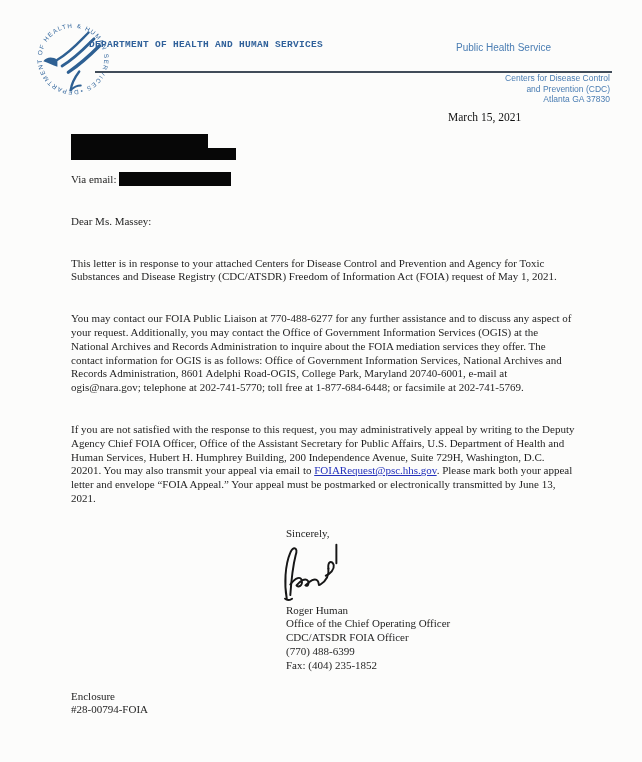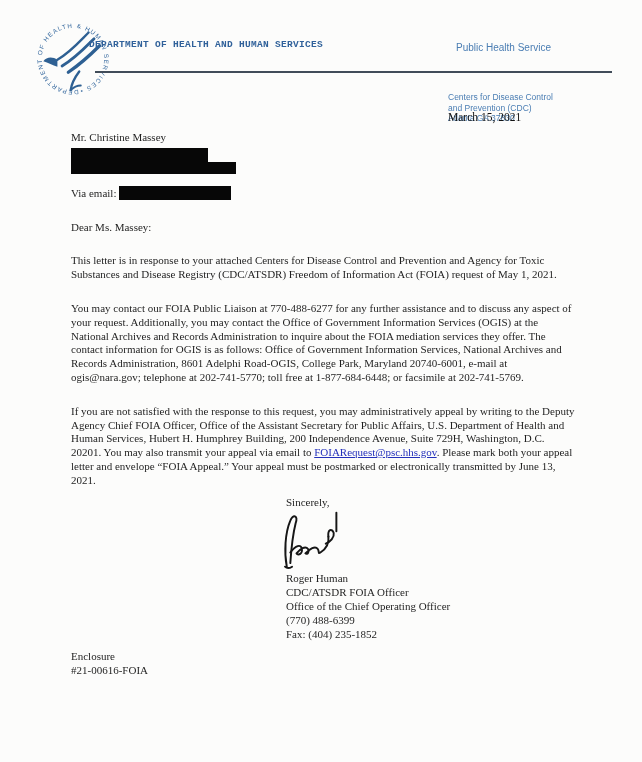--- a/index.html
+++ b/index.html
@@ -13,37 +13,37 @@
     position:absolute;left:89px;top:39px;
     font-family:Liberation Mono, monospace;font-size:9.5px;font-weight:bold;
     letter-spacing:.3px;color:#30619a;
   }
   .phs{
     position:absolute;left:456px;top:42px;
     font-family:"Liberation Sans", sans-serif;font-size:10px;color:#4a7db3;
   }
   .rule{position:absolute;left:95px;top:71px;width:517px;height:1.5px;background:#414c59;}
   .agency{
-    position:absolute;left:448px;top:92px;width:162px;text-align:left;
+    position:absolute;left:448px;top:73px;width:162px;text-align:right;
     font-family:"Liberation Sans", sans-serif;font-size:8.5px;line-height:10.5px;color:#4a7db3;
   }
   .date{position:absolute;left:448px;top:111px;font-size:11.5px;color:#121212;}
   
   .body-block{position:absolute;left:71px;top:131px;width:506px;font-size:11px;line-height:13.8px;}
-  .body-block p{margin:20px 0 0 0;}
+  .body-block p{margin:28px 0 0 0;}
   .redaction-main{width:137px;height:26px;background:#070707;margin-top:3px;}
   .redaction-step{width:28px;height:12px;background:#070707;margin:-12px 0 0 137px;}
   .via-line{margin-top:12px;}
   .redaction-email{display:inline-block;width:112px;height:14px;background:#070707;vertical-align:-3px;margin-left:3px;}
   .appeal-link{color:#2330bb;text-decoration:underline;cursor:pointer;}
   
-  .closing{margin-left:215px;margin-top:8px;}
+  .closing{margin-left:215px;margin-top:21px;}
   .sig-svg{display:block;margin:1px 0 0 -14px;width:88px;height:62px;}
   .sig-line{line-height:13.8px;}
-  .footer{margin-top:9px;line-height:13.8px;}
+  .footer{margin-top:17px;line-height:13.8px;}
 </style>
 </head>
 <body>
 
 <div class="page">
 
   <svg class="logo" viewBox="0 0 100 100">
     <defs>
       <path id="ring" d="M50,50 m-40,0 a40,40 0 1,1 80,0 a40,40 0 1,1 -80,0"></path>
     </defs>
@@ -68,21 +68,20 @@
 
   <div class="agency">
     <div>Centers for Disease Control</div>
     <div>and Prevention (CDC)</div>
     <div>Atlanta GA 37830</div>
   </div>
   <div class="date">March 15, 2021</div>
 
   <div class="body-block">
 
-    <div>Mr. Christine Massey</div>
     <div class="redaction-main"></div>
     <div class="redaction-step"></div>
 
     <div class="via-line">
       <span>Via email:</span><span class="redaction-email"></span>
     </div>
 
     <p>Dear Ms. Massey:</p>
 
     <p>This letter is in response to your attached Centers for Disease Control and Prevention and Agency for Toxic Substances and Disease Registry (CDC/ATSDR) Freedom of Information Act (FOIA) request of May 1, 2021.</p>
@@ -97,25 +96,25 @@
         <g stroke="#161616" fill="none" stroke-width="2.2" stroke-linecap="round" stroke-linejoin="round">
           <path d="M68,3 L68,24"></path>
           <path d="M12,64 C9,48 10,26 16,12 C19,4 25,6 22,15 C19,27 17,45 16,60"></path>
           <path d="M16,48 C22,40 28,38 29,44 C30,49 25,52 23,49 C27,44 33,40 36,44 C38,47 35,51 33,49 C38,44 44,40 47,44 C49,47 47,50 50,48 C56,44 60,38 59,30"></path>
           <path d="M59,30 C58,22 63,20 65,26 C66,31 61,36 56,38"></path>
           <path d="M10,64 C12,66 15,66 18,64"></path>
         </g>
       </svg>
 
       <div class="sig-line">Roger Human</div>
+      <div class="sig-line">Office of the Chief Operating Officer</div>
       <div class="sig-line">CDC/ATSDR FOIA Officer</div>
-      <div class="sig-line">Office of the Chief Operating Officer</div>
       <div class="sig-line">(770) 488-6399</div>
       <div class="sig-line">Fax: (404) 235-1852</div>
     </div>
 
     <div class="footer">
       <div>Enclosure</div>
-      <div>#21-00616-FOIA</div>
+      <div>#28-00794-FOIA</div>
     </div>
 
   </div>
 </div>
 
 </body></html>

